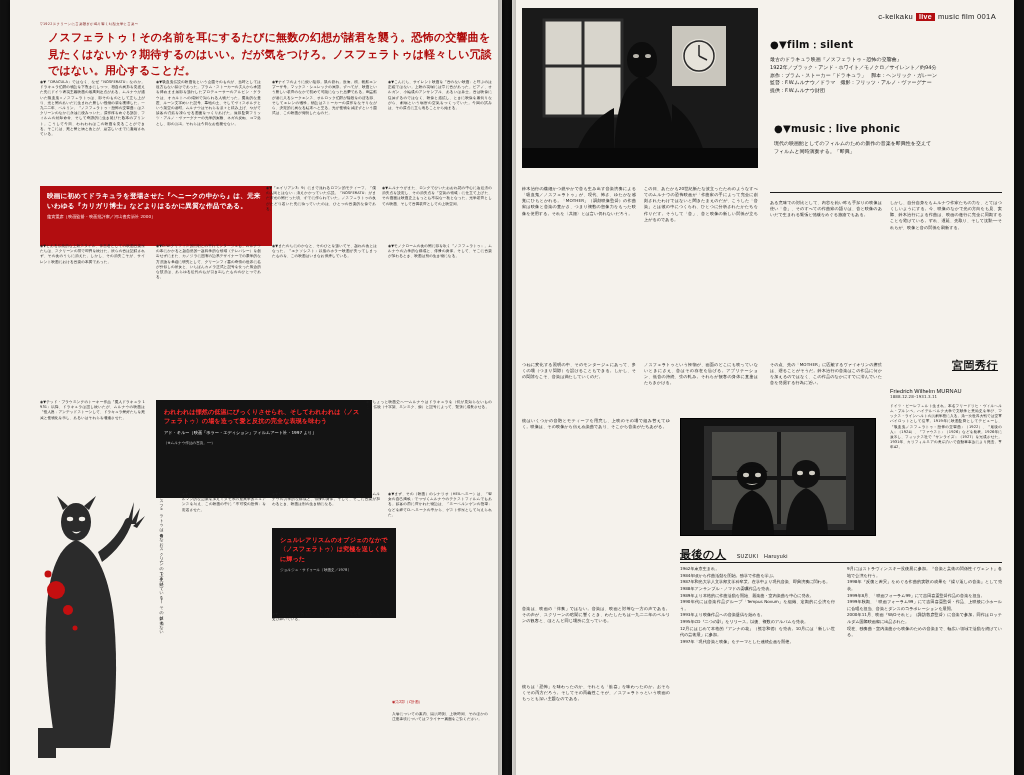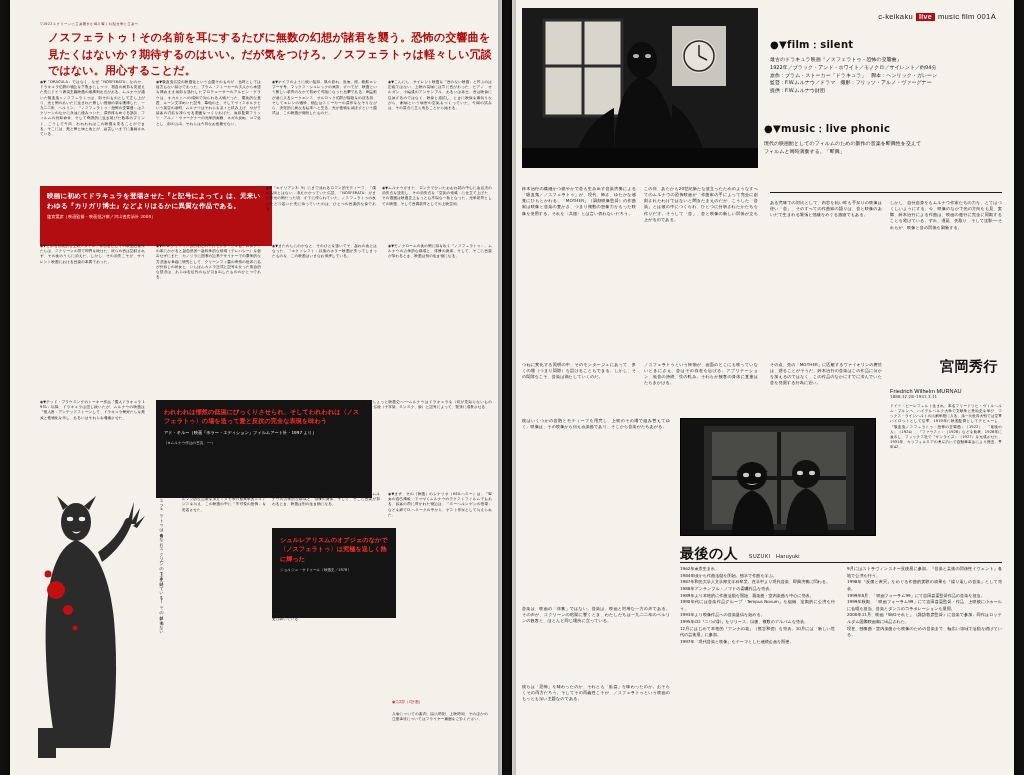--- a/index.html
+++ b/index.html
@@ -181,23 +181,24 @@
   .big-jp {
     font-family: "DejaVu Sans", sans-serif;
     font-weight: bold;
     font-size: 13px;
     color: #111;
     letter-spacing: 1px;
   }
   .namejp {
     font-family: "DejaVu Sans", sans-serif;
     font-weight: bold;
-    font-size: 14px;
+    font-size: 11px;
     color: #111;
     letter-spacing: 0.5px;
+    text-decoration: underline;
   }
   .nameroman {
     font-family: "Liberation Sans", sans-serif;
     font-size: 5.4px;
     color: #222;
     letter-spacing: 0.3px;
   }
   .murnau-name {
     font-family: "Liberation Sans", sans-serif;
     font-size: 5.6px;
@@ -243,21 +244,21 @@
     <div class="topbar-strip jp">▽1922スクリーンに音楽騒ぎが鳴り響く幻想文学と音楽〜</div>
 
     <div class="lead">ノスフェラトゥ！その名前を耳にするたびに無数の幻想が諸君を襲う。恐怖の交響曲を見たくはないか？期待するのはいい。だが気をつけろ。ノスフェラトゥは軽々しい冗談ではない。用心することだ。</div>
 
     <div class="col jp" style="left:30px; top:80px; width:105px; height:95px;">◉▼『DRACULA』ではなく、なぜ『NOSFERATU』なのか。ドラキュラ伯爵の物語を下敷きにしつつ、独自の異形を見据えた先にドイツ表現主義映画の最高到達点がある。ムルナウが描いた吸血鬼＝ノスフェラトゥは、影そのものとして立ち上がり、光と闇のあいだに生まれた新しい怪物の姿を獲得した。一九二二年、ベルリン。『ノスフェラトゥ－恐怖の交響曲』はスクリーンのなかに永遠に棲みついた。原作権をめぐる訴訟、フィルムの焼却命令、そして奇跡的に生き延びた数本のプリント。こうして今日、われわれはこの映画を見ることができる。そこには、死と愛と病と夜とが、息苦しいまでに凝縮されている。</div>
     <div class="col jp" style="left:146px; top:80px; width:105px; height:95px;">◉▼吸血鬼伝説の映画化という企図そのものが、当時としては途方もない賭けであった。ブラム・ストーカーの夫人から承諾を得ぬまま撮影を強行したプロデューサーのアルビン・グラウは、オカルトへの傾倒で知られる人物だった。魔術的な意匠、ルーン文字めいた記号、墓地の土、そしてヴィスボルグという架空の港町。ムルナウはそれらを淡々と積み上げ、やがて観客の背筋を凍らせる画面をつくりあげた。撮影監督フリッツ・アルノ・ヴァーグナーの光学的実験、ネガの反転、コマ落とし、影の演出。それらは今日なお色褪せない。</div>
     <div class="col jp" style="left:262px; top:80px; width:105px; height:95px;">◉▼ナイフのように鋭い陰影。鼠の群れ。疫病。棺。帆船エンプーザ号。マックス・シュレックの異形。すべてが、映画という新しい装置のなかで初めて可能になった悪夢である。幽霊船が港に入るシークエンス、オルロック伯爵が階段をのぼる影、そしてエレンの犠牲。物語はストーカーの原作をなぞりながら、決定的に異なる結末へと至る。光が怪物を滅ぼすという図式は、この映画が発明したものだ。</div>
     <div class="col jp" style="left:378px; top:80px; width:104px; height:95px;">◉▼こんにち、サイレント映画を「音のない映画」と呼ぶのは正確ではない。上映の現場には常に音があった。ピアノ、オルガン、小編成のアンサンブル、あるいは弁士。音は映像に従属するのではなく、映像と拮抗し、ときに映像を裏切りながら、劇場という場所の空気をつくっていた。今回の試みは、その原点に立ち返ることから始まる。</div>
 
     <div class="redbox" style="left:30px; top:186px; width:218px; height:48px; padding:6px 7px;">
-      <div class="rb-title">映画に初めてドラキュラを登場させた『と記号によって』は、元来いわゆる『カリガリ博士』などよりはるかに異質な作品である。</div>
+      <div class="rb-title">映画に初めてドラキュラを登場させた『ヘニークの中から』は、元来いわゆる『カリガリ博士』などよりはるかに異質な作品である。</div>
       <div class="rb-sub">蓮實重彦［映画監督・映画批評家／河出書房新社 2000］</div>
     </div>
 
     <div class="col jp" style="left:256px; top:186px; width:110px; height:56px;">◉▼『エイリアン3』9）にまで流れるロマン的モティーフ。「僕の人間とはない」消えかかっていた伝説。「NOSFERATU」がまだ未完の闇だった頃、すでに作られていた。ノスフェラトゥの夜がたどり着いた先に待っていたのは、ひとつの音楽的な像である。</div>
     <div class="col jp" style="left:372px; top:186px; width:110px; height:56px;">◉▼ムルナウがまた、ロングでひいたおおれ花の中心に遠近法の消失点を設定し、その消失点を「空気の領域」に仕立て上げた、その画面は映画史上もっとも不穏な一枚となった。光学装置としての映画、そして音響装置としての上映空間。</div>
 
     <div class="col jp" style="left:30px; top:244px; width:105px; height:150px;">◉▼とある伝統的な上映スタイル、伴奏者としての映画音楽家たちは、スクリーンの前で即興を続けた。彼らの音は記録されず、その夜のうちに消えた。しかし、その消失こそが、サイレント映画における音楽の本質であった。</div>
     <div class="col jp" style="left:146px; top:244px; width:105px; height:150px;">◉▼D.W.グリフィス的照明との平行モンタージュも。ムルナウの本にかかると超自然的一超科学的な領域（テレパシー）を創出せずにまた、カノジラに固有の語系デザイナーでの素学的な方法論を基礎に研究として、グリーンフィ書の奇情の世界に名が分似しの彼女と、いちばんカメラ正式と記号を使った複合的な技法は、あらゆる近代のもが引き出したもののひとつである。</div>
     <div class="col jp" style="left:262px; top:244px; width:105px; height:150px;">◉▼またのちにのかなと、そのひとを強いてそ、超れの夜とはなった。『エクソシスト』以後のホラー映画が失ってしまったものを、この映画はいまなお保持している。</div>
     <div class="col jp" style="left:378px; top:244px; width:104px; height:150px;">◉▼モノクロームの夜の闇に影を吹く『ノスフェラトゥ』。ムルナウの力学的な構成と、俳優の身体。そして、そこに音楽が加わるとき、映画は別の生き物になる。</div>
@@ -363,21 +364,21 @@
 
     <div style="position:absolute; left:258px; top:38px; width:232px;">
       <div class="sec-title">●▼film：silent</div>
       <div class="sec-line" style="margin-top:4px;">最古のドラキュラ映画『ノスフェラトゥ－恐怖の交響曲』</div>
       <div class="sec-line">1922年／ブラック・アンド・ホワイト／モノクロ／サイレント／約94分</div>
       <div class="sec-line">原作：ブラム・ストーカー「ドラキュラ」　脚本：ヘンリック・ガレーン</div>
       <div class="sec-line">監督：F.W.ムルナウ／ドラマ　撮影：フリッツ・アルノ・ヴァーグナー</div>
       <div class="sec-line">提供：F.W.ムルナウ財団</div>
     </div>
 
-    <div style="position:absolute; left:252px; top:122px; width:232px;">
+    <div style="position:absolute; left:262px; top:122px; width:232px;">
       <div class="sec-title">●▼music：live phonic</div>
       <div class="sec-line" style="margin-top:4px;">現代の映画館としてのフィルムのための新作の音楽を即興性を交えて</div>
       <div class="sec-line">フィルムと同時演奏する。「即興」</div>
     </div>
 
     <div class="rule" style="left:258px; top:192px; width:232px;"></div>
 
     <div class="col jp s4" style="left:10px; top:186px; width:114px; height:170px;">鈴木治行の繊細かつ鋭やかで音も生み出す音楽演奏による「吸血鬼／ノスフェラトゥ」が、現代、怖さ、ゆたかな感覚にひもとかれる。「MOTHER」（調刻映像監督）の作曲家は映像と音楽の豊かさ、つまり複数の想像力をもった映像を使用する。それを〈共振〉とは言い切れないだろう。</div>
     <div class="col jp s4" style="left:132px; top:186px; width:114px; height:170px;">この日、あたかも20世紀新たな波立ったためのようなすべてのムルナウの恐怖映画が「作曲家の手によって完全に創刻されたわけではないと聞きたまえのだが、こうした「音楽」とは彼の中につくられ、ひとつに分析されたかたちを作りだす。そうして「音」、音と映像の新しい関係が立ち上がるのである。</div>
     <div class="col jp s4" style="left:258px; top:200px; width:112px; height:156px;">ある意味での対比として、内容を鈍い昨も手探りの映像は使い「音」、そのすべての作曲家の語りは、音と映像のあいだで生まれる緊張と弛緩をめぐる旅路でもある。</div>

